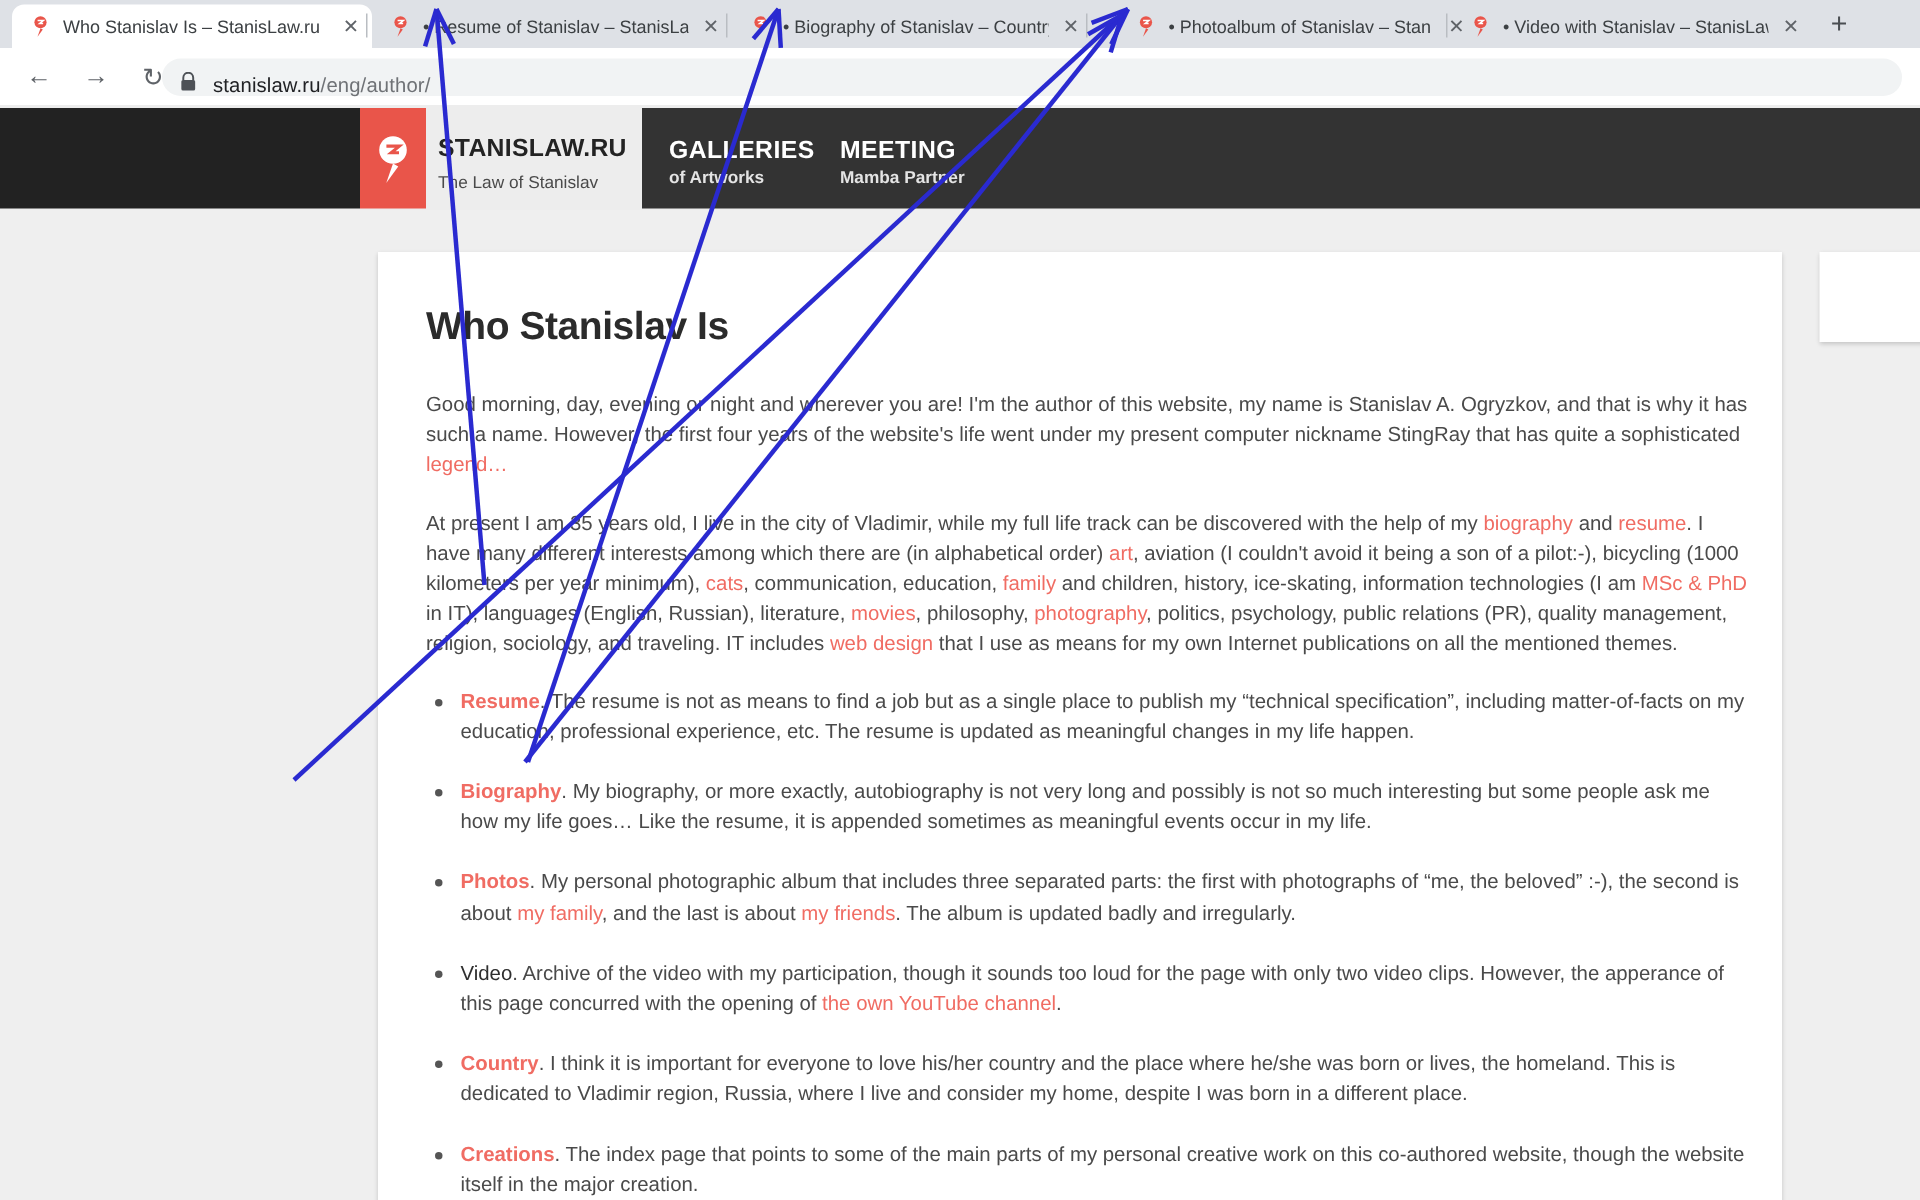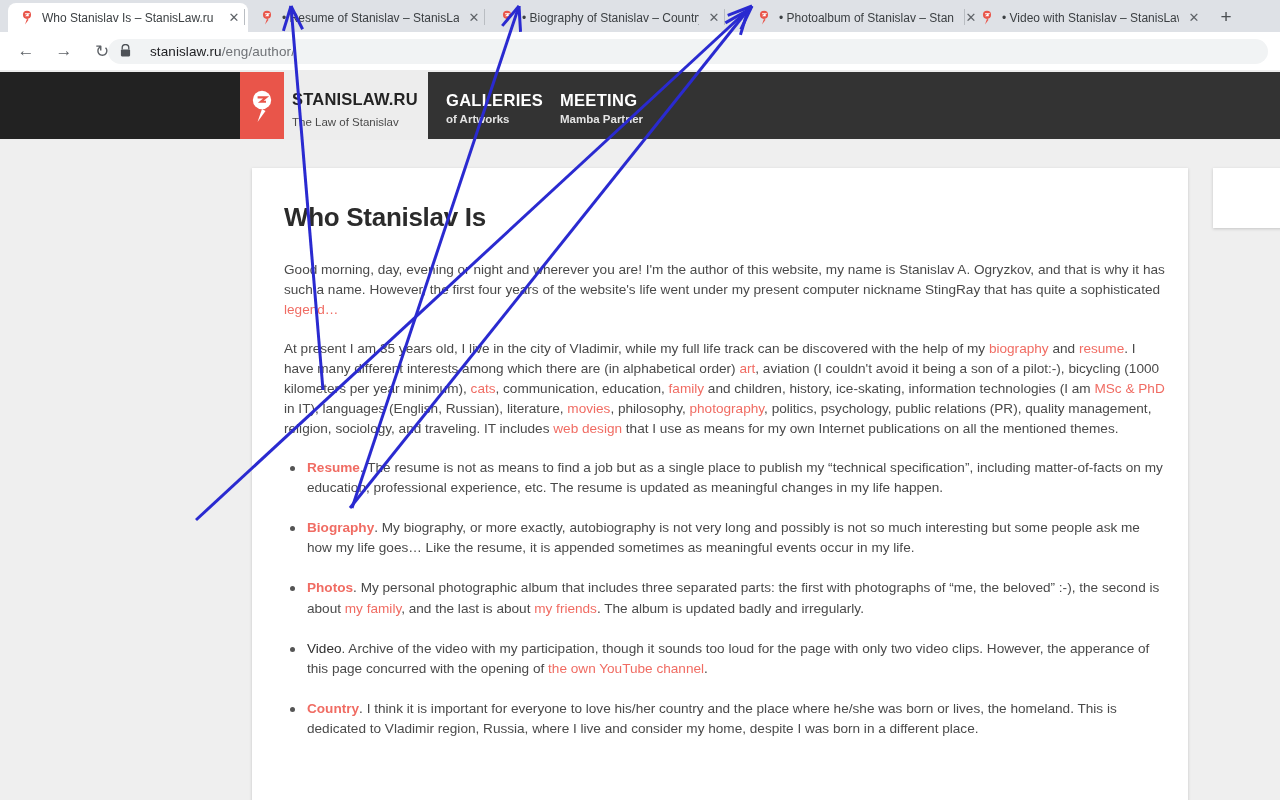--- a/index.html
+++ b/index.html
@@ -53,23 +53,22 @@
   }
   .navbtn {
     width: 28px; height: 28px; margin-left: 10px;
     display: flex; align-items: center; justify-content: center;
     font-size: 17px; color: #5f6368;
   }
   .navbtn.first { margin-left: 12px; }
   .omnibox {
     position: absolute; left: 108px; top: 7px;
     width: 1160px; height: 25px; border-radius: 13px;
-    background: #f1f3f4; display: flex; align-items: center;
+    background: #f1f3f4; display: flex; align-items: flex-end;
     padding: 0 12px;
-    gap: 8px;
   }
   .omnibox .lock { font-size: 11px; color: #4d5156; margin-right: 11px; }
   .urltext { font-size: 13.5px; color: #202124; letter-spacing: .1px; }
   .urltext .path { color: #6f7276; }
 
   
   .viewport {
     position: absolute; left: 0; top: 70px; width: 1280px; height: 730px;
     background: #efefef; overflow: hidden;
   }
@@ -275,20 +274,21 @@
           <li><a class="lnk strong" href="#">Resume</a><span>. The resume is not as means to find a job but as a single place to publish my “technical specification”, including matter-of-facts on my education, professional experience, etc. The resume is updated as meaningful changes in my life happen.</span></li>
 
           <li><a class="lnk strong" href="#">Biography</a><span>. My biography, or more exactly, autobiography is not very long and possibly is not so much interesting but some people ask me how my life goes… Like the resume, it is appended sometimes as meaningful events occur in my life.</span></li>
 
           <li><a class="lnk strong" href="#">Photos</a><span>. My personal photographic album that includes three separated parts: the first with photographs of “me, the beloved” :-), the second is about </span><a class="lnk" href="#">my family</a><span>, and the last is about </span><a class="lnk" href="#">my friends</a><span>. The album is updated badly and irregularly.</span></li>
 
           <li><span class="term-black">Video</span><span>. Archive of the video with my participation, though it sounds too loud for the page with only two video clips. However, the apperance of this page concurred with the opening of </span><a class="lnk" href="#">the own YouTube channel</a><span>.</span></li>
 
           <li><a class="lnk strong" href="#">Country</a><span>. I think it is important for everyone to love his/her country and the place where he/she was born or lives, the homeland. This is dedicated to Vladimir region, Russia, where I live and consider my home, despite I was born in a different place.</span></li>
 
+          <li><a class="lnk strong" href="#">Creations</a><span>. The index page that points to some of the main parts of my personal creative work on this co-authored website, though the website itself in the major creation.</span></li>
         </ul>
       </div>
     </div>
 
     <div class="footer"><span>© 2000-19 </span><a href="#">StanisLaw.ru</a><span>, </span><a href="#">JoomlArt.com</a></div>
   </div>
 
   <svg class="arrows" id="arrows">
       <g>
         <line x1="323" y1="390" x2="291" y2="6" stroke="#2a2ad0" stroke-width="3"></line>

